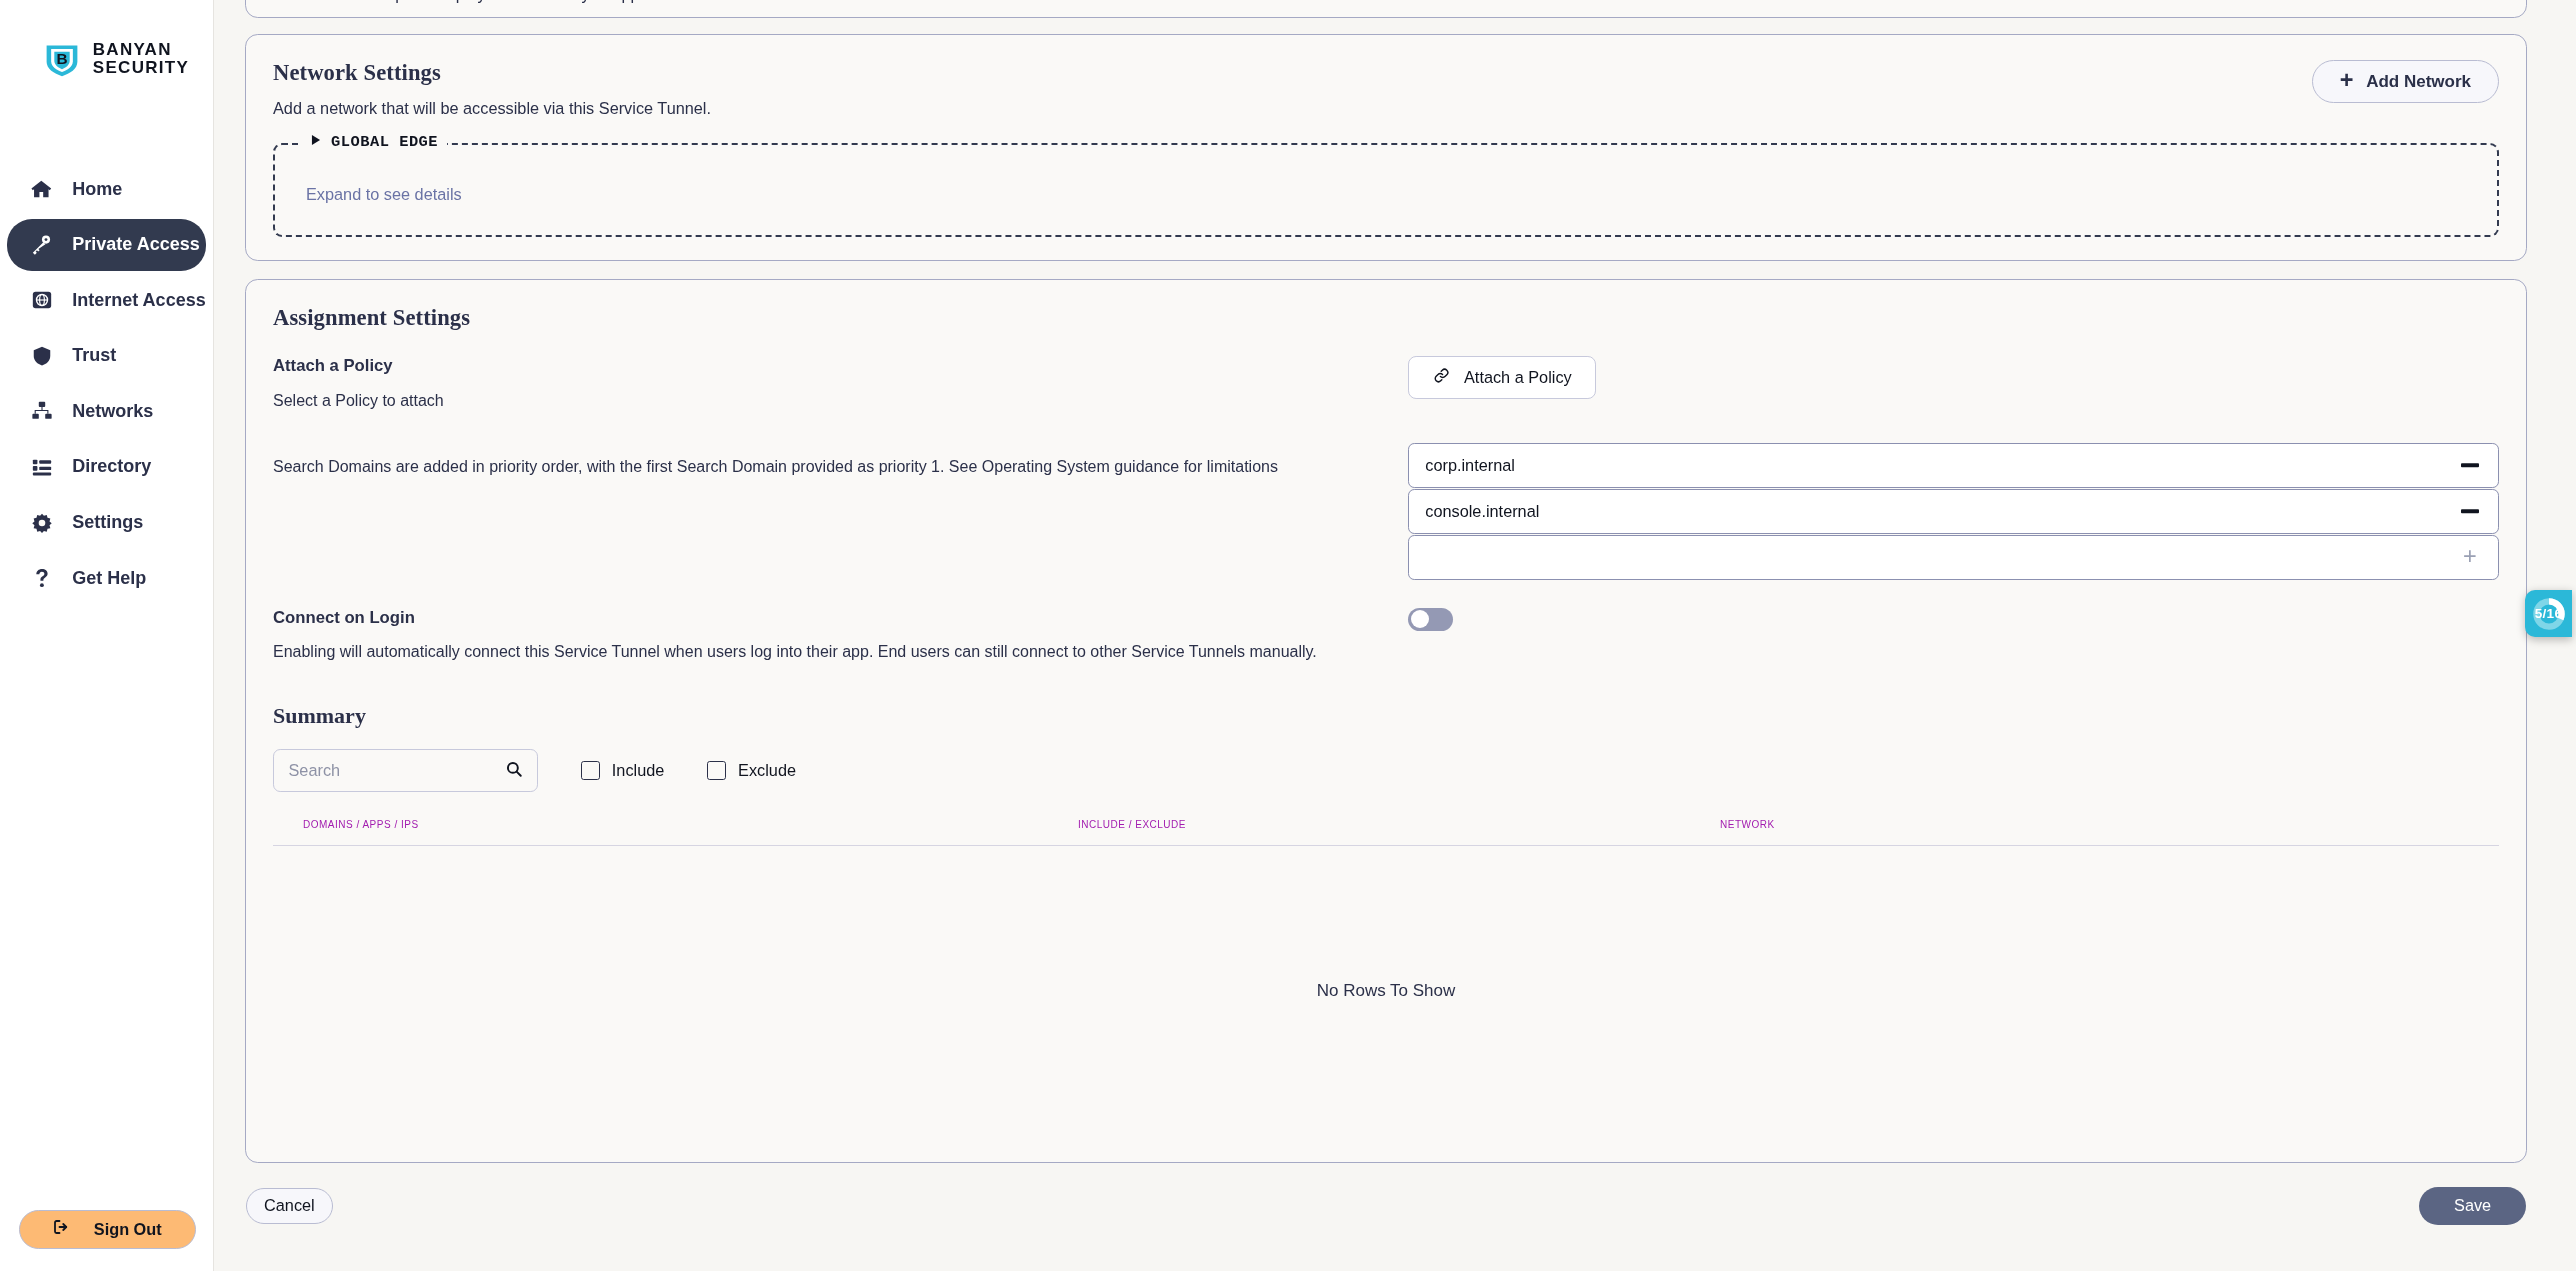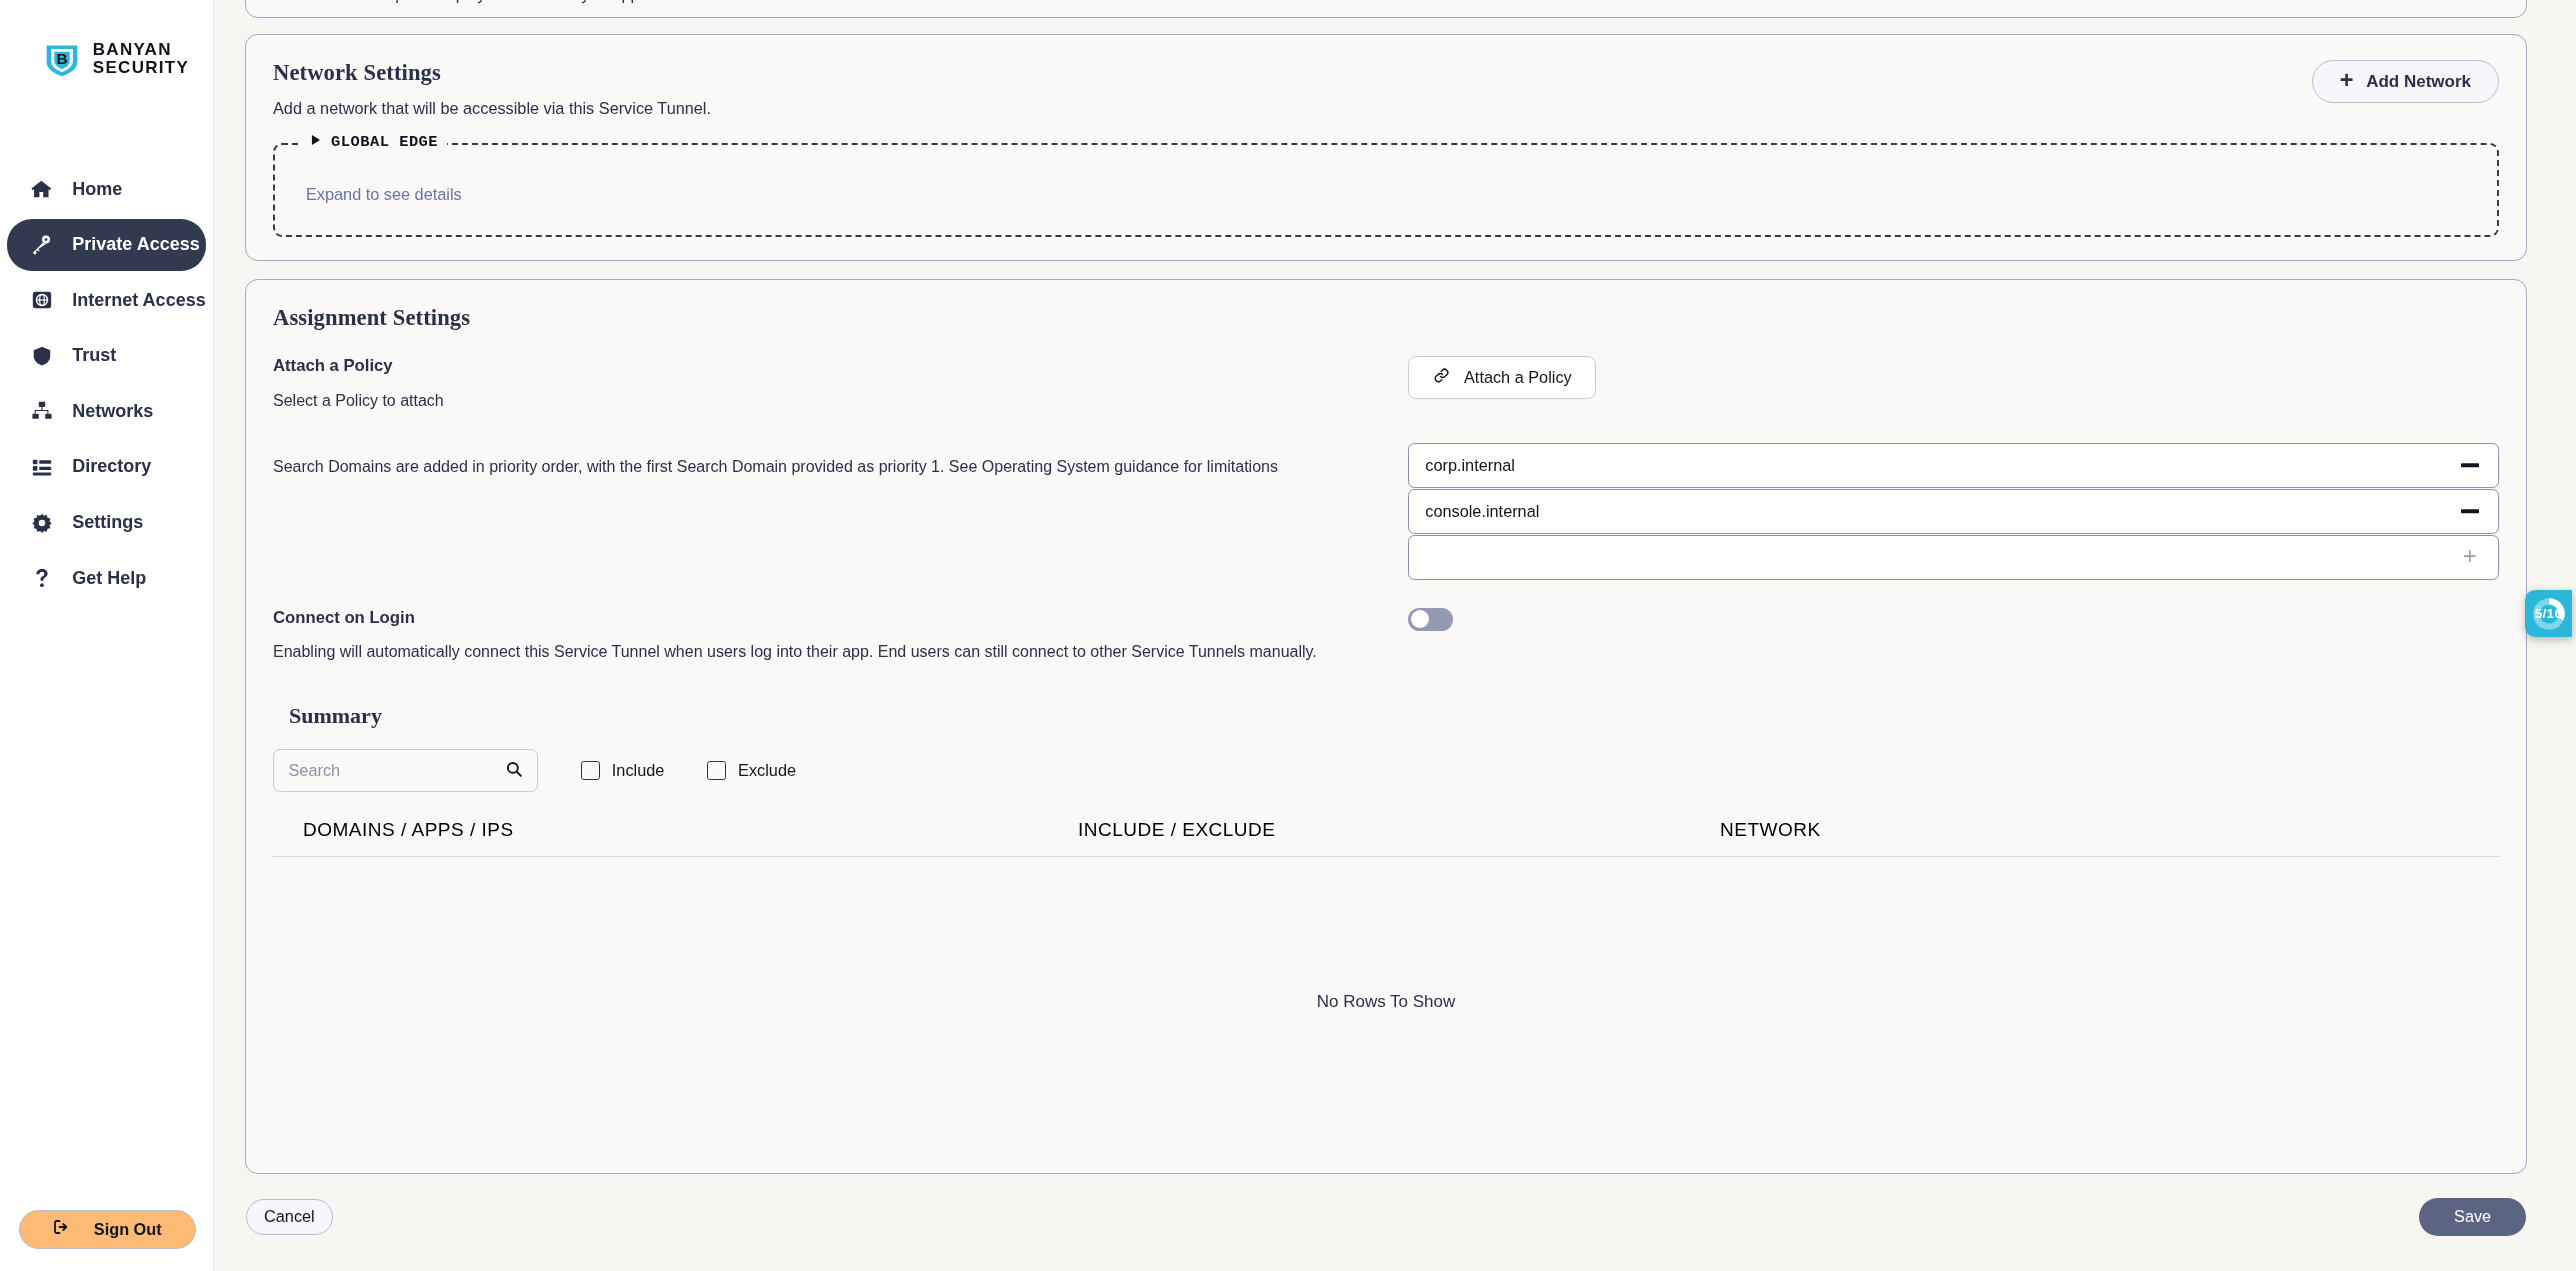--- a/index.html
+++ b/index.html
@@ -207,21 +207,21 @@
   .toggle {
     width: 45px; height: 23.5px; border-radius: 12.7px;
     background: #9499b4; position: relative; cursor: pointer;
   }
   .toggle .knob {
     position: absolute; left: 2.7px; top: 2.7px;
     width: 18px; height: 18px; border-radius: 50%; background: #ffffff;
   }
 
   
-  .summary-title { font-family: "Liberation Serif", serif; font-size: 22px; font-weight: 700; margin-top: 40px; color: #2b3049; margin-left: 16px; }
+  .summary-title { font-family: "Liberation Serif", serif; font-size: 22px; font-weight: 700; margin-top: 40px; color: #2b3049; }
   .summary-tools { display: flex; align-items: center; gap: 0; margin-top: 20px; }
   .search-box {
     width: 265px; height: 43px;
     border: 1.4px solid #c7c9dc; border-radius: 7.2px; background: #faf9f7;
     display: flex; align-items: center; padding: 0 14.5px;
   }
   .search-box input {
     flex: 1; border: none; outline: none; background: transparent;
     font-family: inherit; font-size: 16.3px; color: #10141f;
   }
@@ -230,23 +230,23 @@
   .chk-box { width: 19px; height: 19px; border: 1.8px solid #2b3049; border-radius: 2.7px; background: transparent; }
   .chk-label { font-size: 16.3px; color: #10141f; }
 
   .tbl { margin-top: 27px; }
   .tbl-head {
     display: flex;
     border-bottom: 1.4px solid #d6d5e2;
     padding-bottom: 15.4px;
   }
   .th {
-    font-size: 19px;
+    font-size: 10px;
     letter-spacing: 0.5px;
-    color: #000000;
+    color: #a21caf;
     text-transform: uppercase;
   }
   .th-1 { width: 805px; padding-left: 30px; }
   .th-2 { width: 642px; }
   .th-3 { flex: 1; }
   .tbl-empty {
     height: 289px;
     display: flex; align-items: center; justify-content: center;
     font-size: 17px; color: #2b3049;
   }

